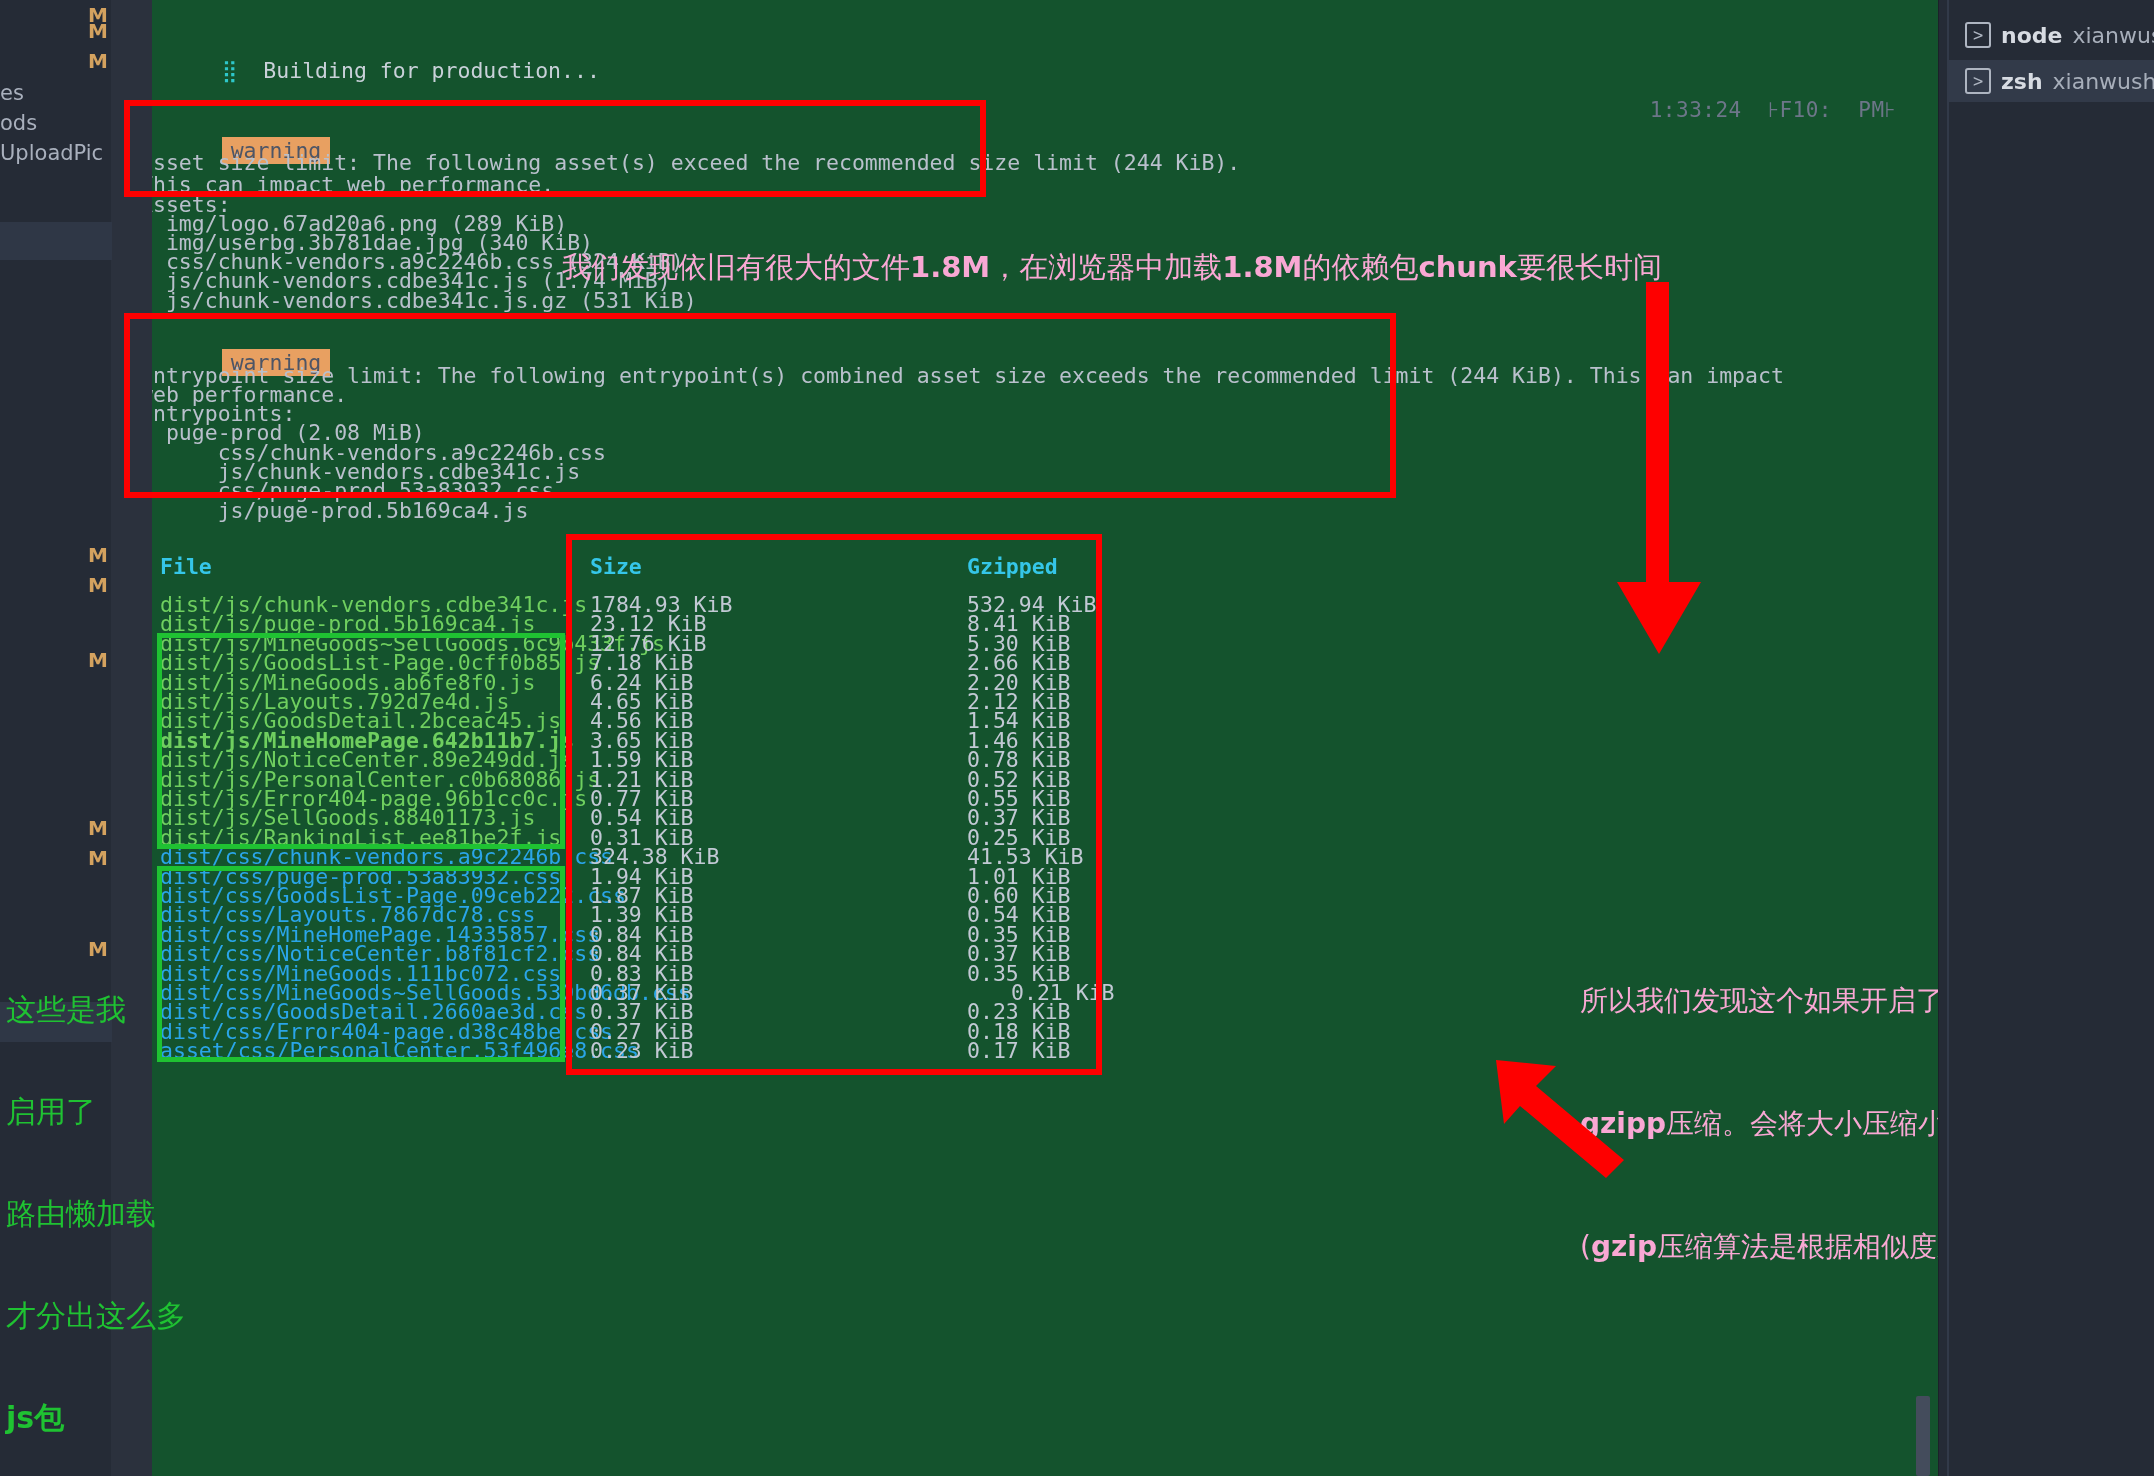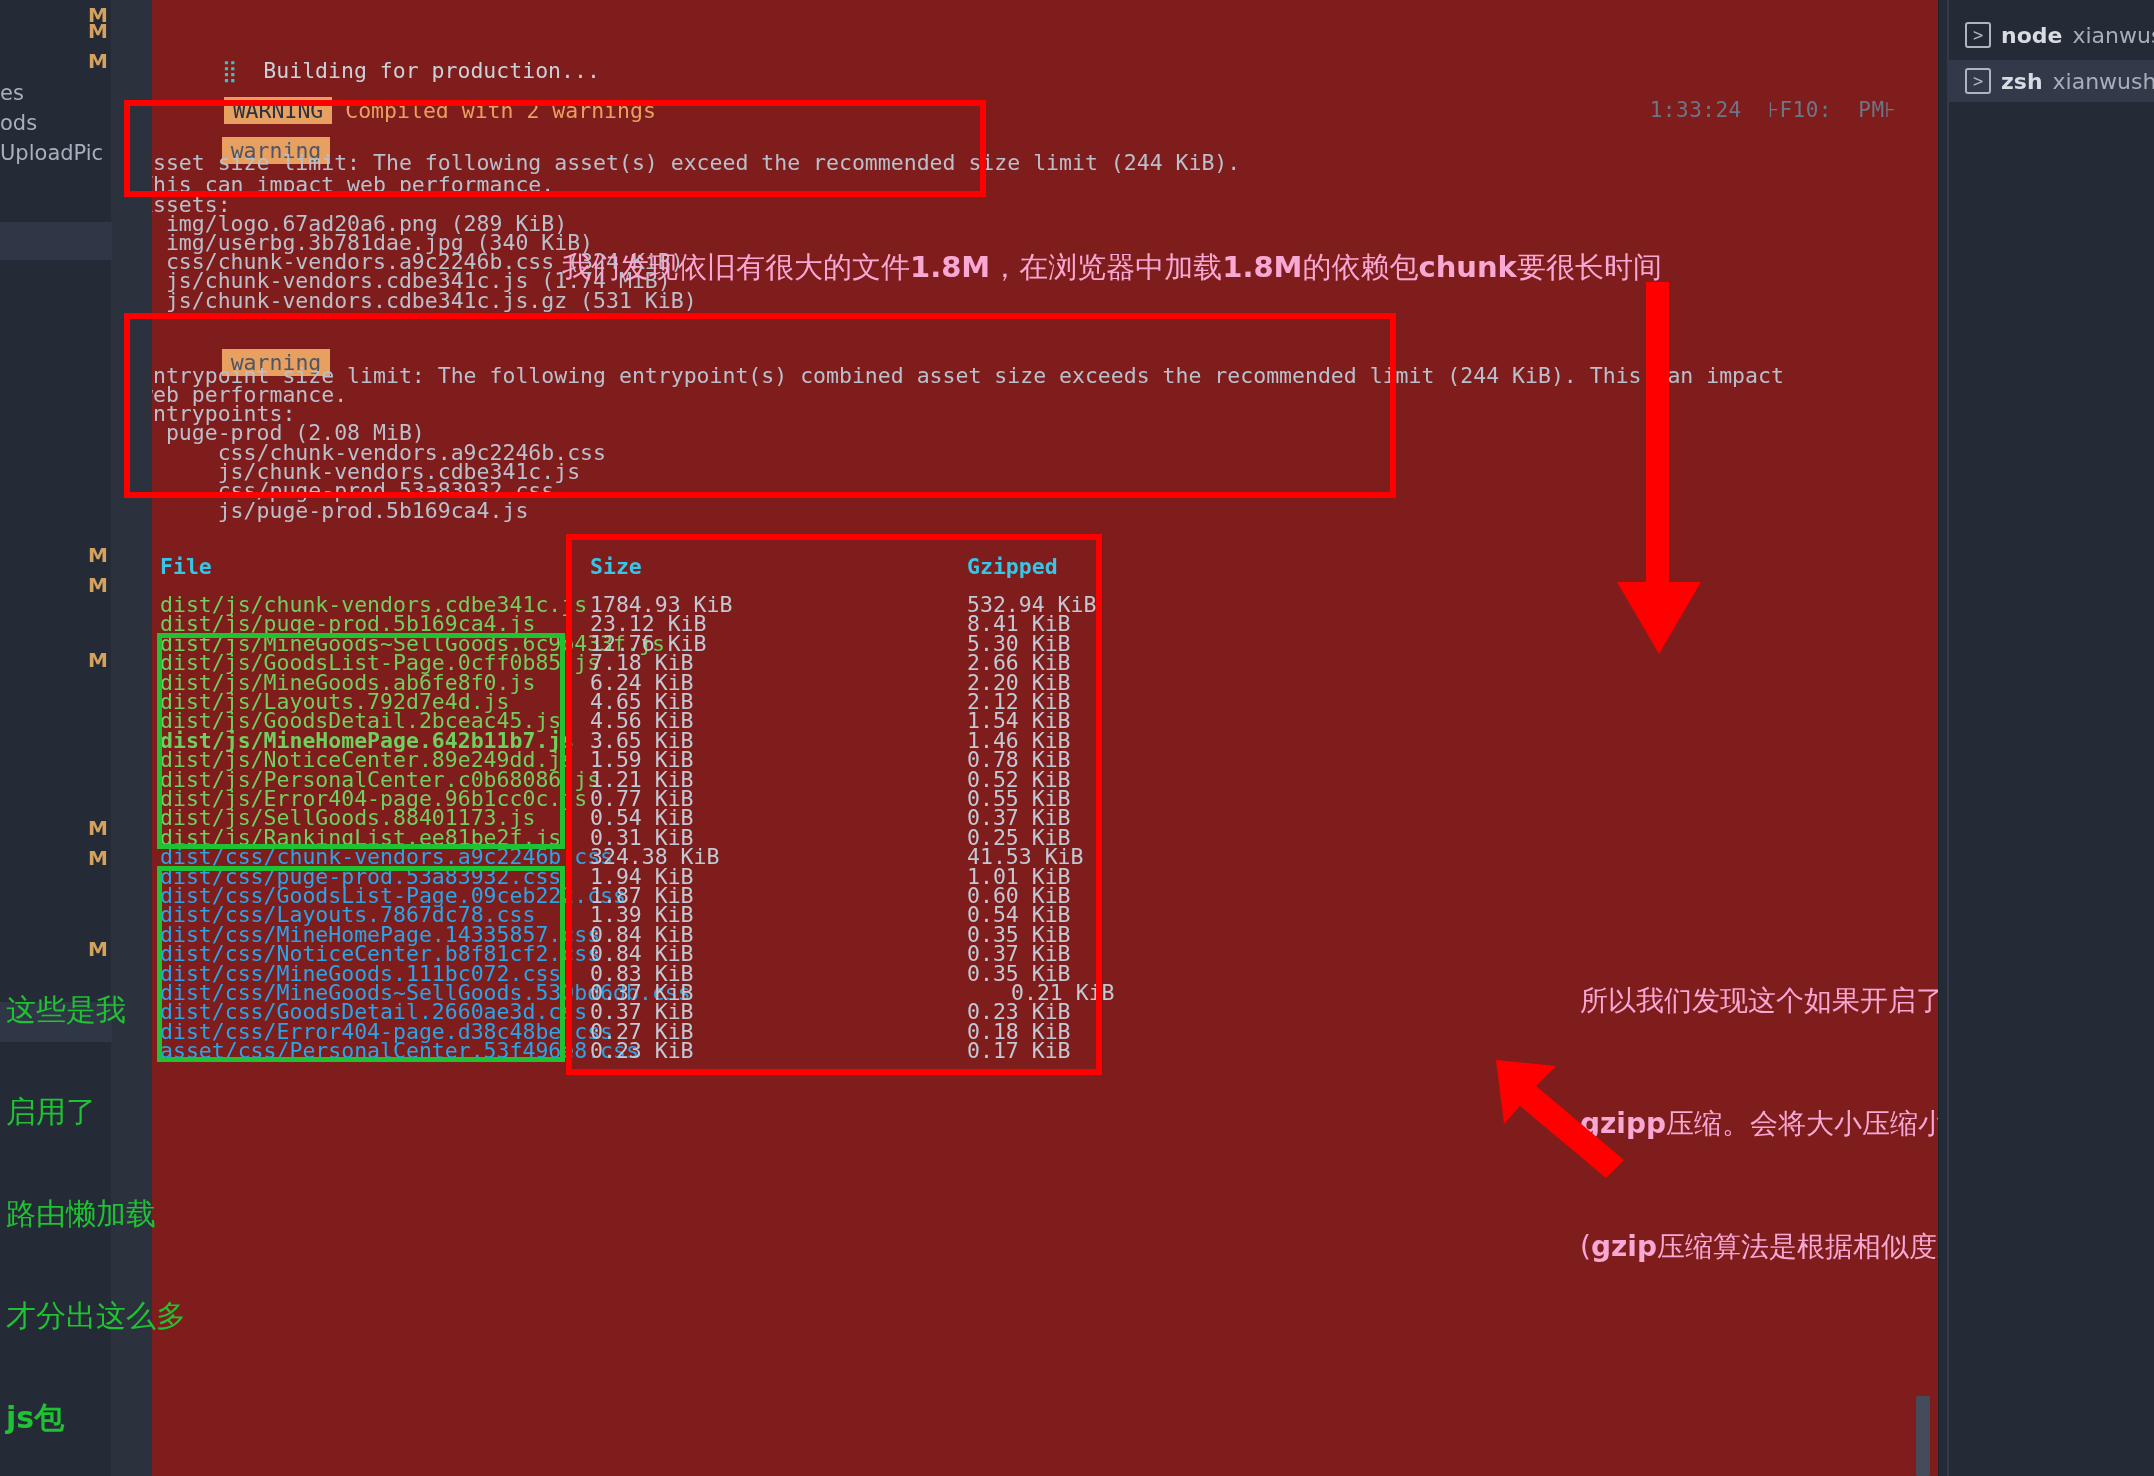--- a/index.html
+++ b/index.html
@@ -28,21 +28,21 @@
   }
   .explorer-row .label{ padding-left:0px; }
   .explorer-row .mflag{
     position:absolute; right:44px; color:#d4a25f; font-weight:bold;
     font-family:"DejaVu Sans","Liberation Sans",sans-serif; font-size:20px;
   }
 
   
   .term-panel{
     position:absolute; left:152px; top:0; right:216px; bottom:0;
-    background:#7f1d1d; overflow:hidden;
+    background:#14532d; overflow:hidden;
   }
   .tabs-row{
     position:absolute; left:152px; top:0; right:216px; height:14px;
     overflow:hidden;
   }
   .tab-lbl{
     position:absolute; top:-12px; font-size:20px; color:#9aa2b0;
     font-family:"DejaVu Sans","Liberation Sans",sans-serif;
   }
   .tab-active-underline{
@@ -187,23 +187,20 @@
     <span class="tab-lbl" style="left:371px;">终端</span>
     <div class="tab-active-underline"></div>
   </div>
 
   <div class="term-panel">
 
     <div class="term-line" style="top:32px; left:-8px;">
       <span class="spinner">⣿</span><span>  </span><span>Building for production...</span>
     </div>
 
-    <div class="term-line" style="top:72px; left:-6px;">
-      <span class="warn-badge">WARNING</span><span> </span><span class="warn-txt">Compiled with 2 warnings</span>
-    </div>
 
     <div class="term-line" style="top:112px; left:-8px;">
       <span class="warn-badge-sm">warning</span>
     </div>
     <div class="term-line asset-txt" style="top:150px; left:-12px;">asset size limit: The following asset(s) exceed the recommended size limit (244 KiB).</div>
     <div class="term-line asset-txt" style="top:172px; left:-12px;">This can impact web performance.</div>
 
     <div class="term-line asset-txt" style="top:192px; left:-12px;">Assets:</div>
     <div class="term-line asset-txt" style="top:211px; left:-12px;">  img/logo.67ad20a6.png (289 KiB)</div>
     <div class="term-line asset-txt" style="top:230px; left:-12px;">  img/userbg.3b781dae.jpg (340 KiB)</div>

